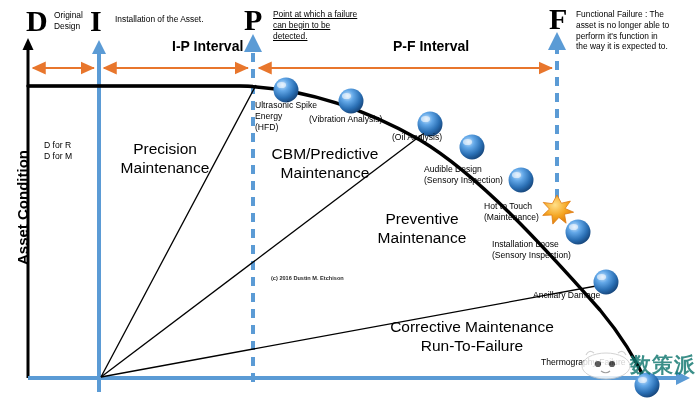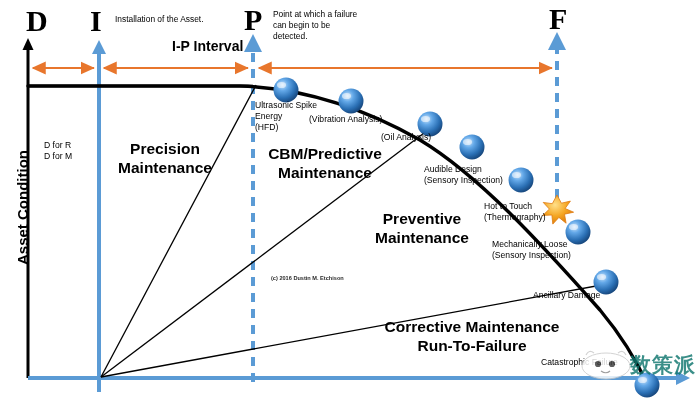--- a/index.html
+++ b/index.html
@@ -39,21 +39,21 @@
   .milestone-desc {
     font-size: 8.4px;
     line-height: 1.28;
   }
   .interval-label {
     font-weight: bold;
     font-size: 14px;
     padding-left: 38px;
   }
   .zone-title {
-    font-weight: bold;
+    font-weight: normal;
     font-size: 15.5px;
     text-align: center;
     line-height: 1.22;
   }
   .small-note {
     font-size: 8.6px;
     line-height: 1.32;
   }
   .tech-label {
     font-size: 8.6px;
@@ -188,32 +188,39 @@
         <ellipse cx="601.5" cy="277" rx="4.6" ry="3.1" fill="#ffffff" opacity="0.55"></ellipse>
       </g>
       <g>
         <circle cx="647" cy="385" r="12.5" fill="url(#sphereGrad)"></circle>
         <ellipse cx="642.5" cy="380" rx="4.6" ry="3.1" fill="#ffffff" opacity="0.55"></ellipse>
       </g>
     </g>
   </svg>
 
   <div class="txt milestone-letter" style="left:26px; top:6px;">D</div>
+  <div class="txt milestone-desc" style="left:54px; top:10px; width:56px;">Original
+Design</div>
 
   <div class="txt milestone-letter" style="left:90px; top:6px;">I</div>
   <div class="txt milestone-desc" style="left:115px; top:14px; width:133px;">Installation of the Asset.</div>
 
   <div class="txt milestone-letter" style="left:244px; top:5px;">P</div>
-  <div class="txt milestone-desc" style="left:273px; top:9px; width:96px;">Point at which a failure
+  <div class="txt milestone-desc" style="left:273px; top:9px; width:96px;text-decoration:underline;">Point at which a failure
 can begin to be
 detected.</div>
 
   <div class="txt milestone-letter" style="left:549px; top:4px;">F</div>
+  <div class="txt milestone-desc" style="left:576px; top:9px; width:120px;">Functional Failure : The
+asset is no longer able to
+perform it's function in
+the way it is expected to.</div>
 
   <div class="txt interval-label" style="left:134px; top:38px;">I-P Interval</div>
+  <div class="txt interval-label" style="left:355px; top:38px;">P-F Interval</div>
 
   <div class="txt axis-label" style="left:14px; top:265px;">Asset Condition</div>
 
   <div class="txt small-note" style="left:44px; top:92px;margin-top:48px;">D for R
 D for M</div>
 
 
   <div class="txt zone-title" style="left:100px; top:140px; width:130px;">Precision
 Maintenance</div>
 
@@ -225,34 +232,34 @@
 
   <div class="txt zone-title" style="left:366px; top:318px; width:212px;">Corrective Maintenance
 Run-To-Failure</div>
 
   <div class="txt tech-label" style="left:255px; top:100px; width:72px;"><span>Ultrasonic Spike
 Energy
 (HFD)</span></div>
 
   <div class="txt tech-label" style="left:309px; top:114px;">(Vibration Analysis)</div>
 
-  <div class="txt tech-label" style="left:381px; top:132px;text-align:center;">(Oil Analysis)</div>
+  <div class="txt tech-label" style="left:392px; top:132px;text-align:center;">(Oil Analysis)</div>
 
   <div class="txt tech-label" style="left:424px; top:164px;">Audible Design
 (Sensory Inspection)</div>
 
   <div class="txt tech-label" style="left:484px; top:201px;">Hot to Touch
-(Thermography)</div>
-
-  <div class="txt tech-label" style="left:492px; top:239px;">Mechanically Loose
+(Maintenance)</div>
+
+  <div class="txt tech-label" style="left:492px; top:239px;">Installation Loose
 (Sensory Inspection)</div>
 
   <div class="txt tech-label" style="left:533px; top:290px;">Ancillary Damage</div>
 
-  <div class="txt tech-label" style="left:541px; top:357px;">Catastrophic Failure</div>
+  <div class="txt tech-label" style="left:541px; top:357px;">Thermography Failure</div>
 
   <div class="txt copyright" style="left:271px; top:275px;">(c) 2016 Dustin M. Etchison</div>
 
   <div class="watermark" style="left:578px; top:344px;">
     <svg width="118" height="40" viewBox="0 0 118 40">
       <ellipse cx="28" cy="22" rx="24" ry="13" fill="#ffffff" stroke="#c9c9c9" stroke-width="1"></ellipse>
       <circle cx="20" cy="20" r="3.1" fill="#3a3a3a"></circle>
       <circle cx="34" cy="20" r="3.1" fill="#3a3a3a"></circle>
       <path d="M23,27 q5,3.5 9,0" stroke="#8a8a8a" stroke-width="1.2" fill="none"></path>
       <path d="M8,11 q3,-6 8,-2" stroke="#c9c9c9" stroke-width="1.2" fill="none"></path>

